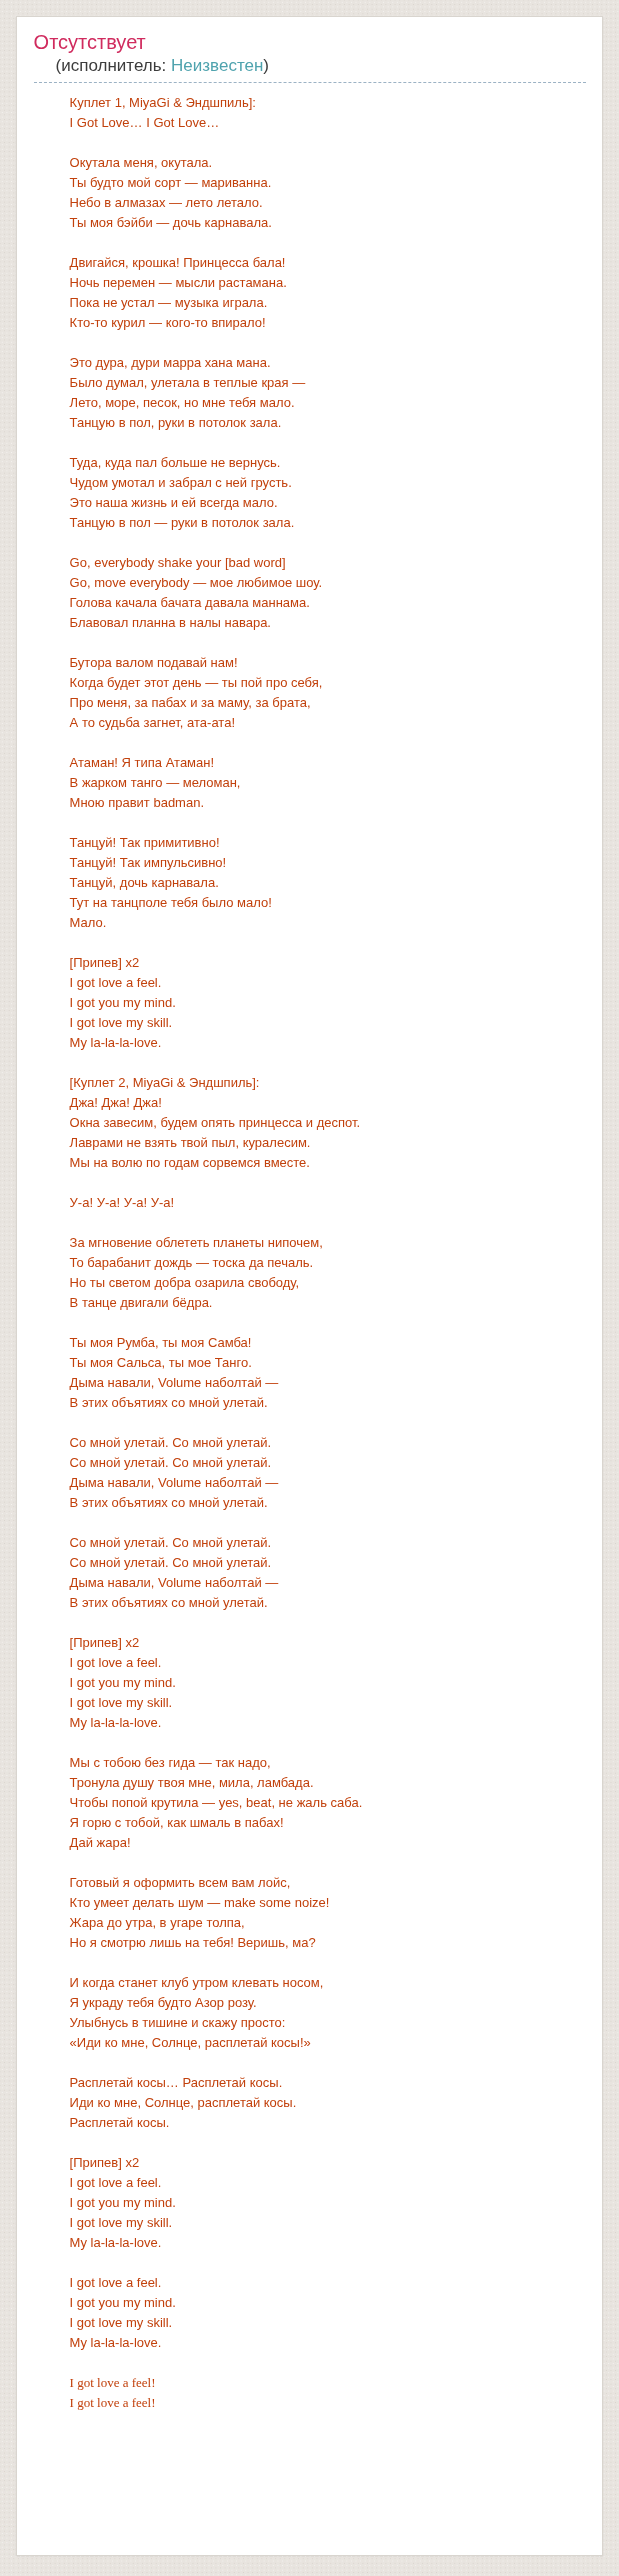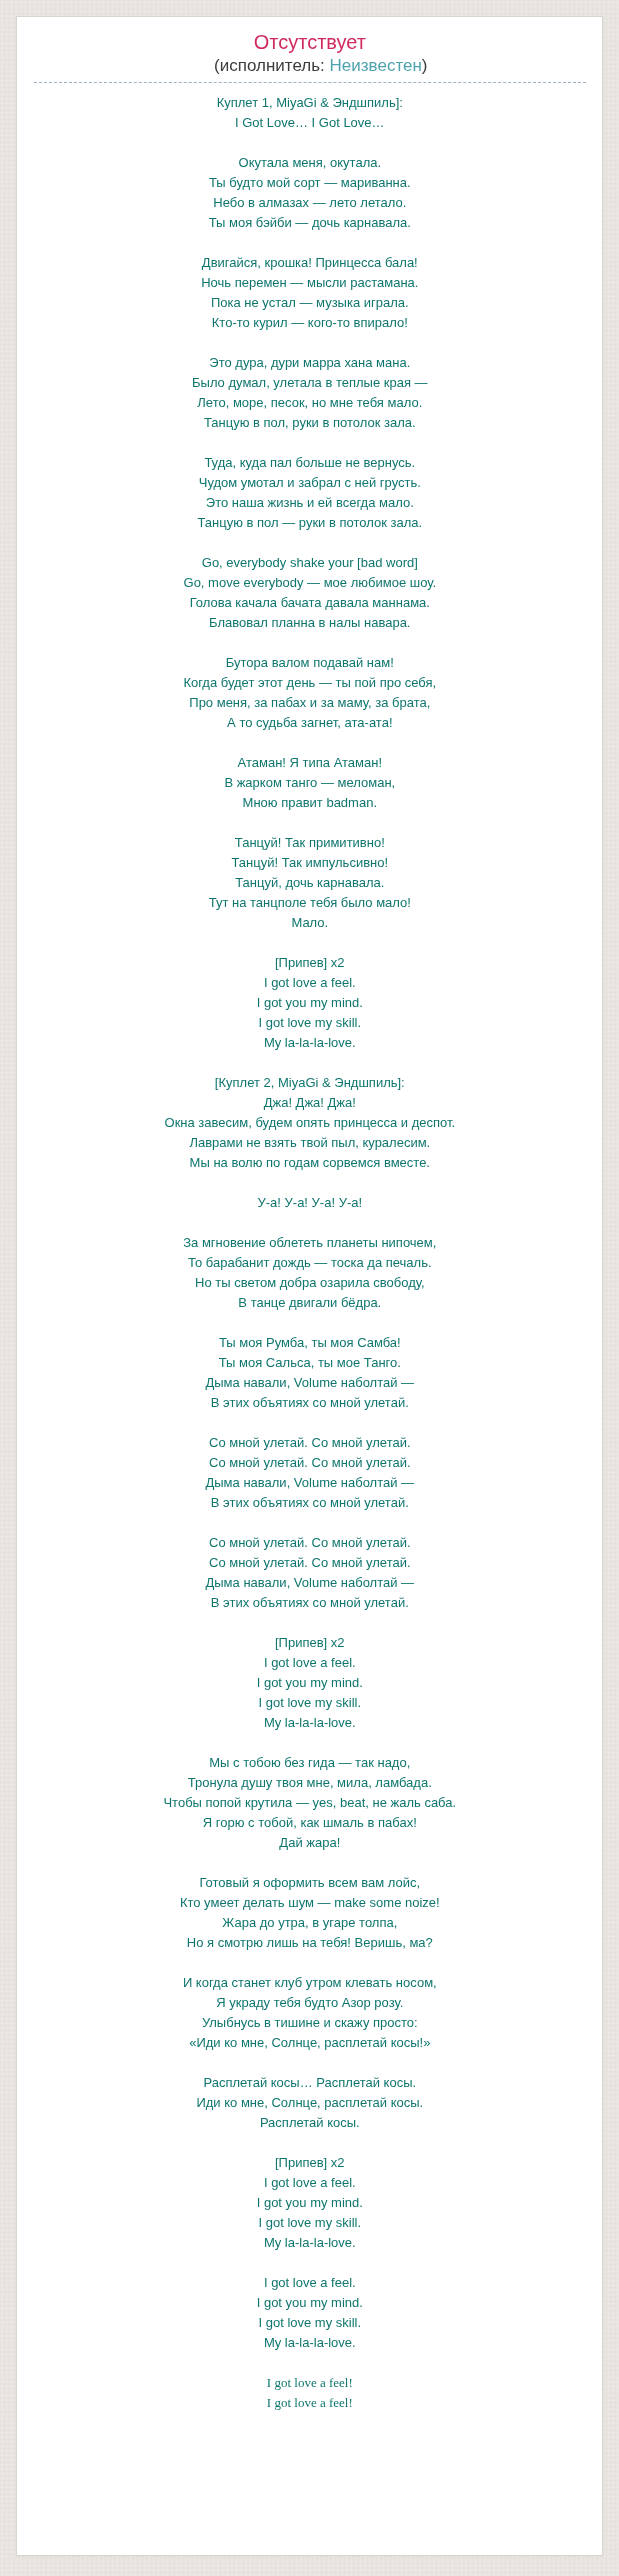--- a/index.html
+++ b/index.html
@@ -16,21 +16,20 @@
   }
   .card {
     box-sizing: border-box;
     width: 587px;
     min-height: 2540px;
     margin: 16.3px 16.3px 0 16.3px;
     background: #ffffff;
     border: 0.8px solid #d9d5cf;
     box-shadow: 0 0.8px 1.5px rgba(0,0,0,.10);
     padding: 12.4px 16.3px 18.6px 16.3px;
-    text-align: center;
   }
   .header {
     border-bottom: 0.8px dashed #9cb2c4;
     padding-bottom: 3.9px;
   }
   .title {
     margin: 0 0 1.5px 0;
     font-size: 20px;
     font-weight: 400;
     line-height: 1.2;
@@ -43,21 +42,22 @@
     margin-left: 22px;
   }
   .artist-link {
     color: #4fa3ae;
     text-decoration: none;
     cursor: pointer;
   }
   .lyrics {
     margin-top: 10px;
     font-size: 13px;
-    color: #0f766e;
+    color: #c2410c;
+    margin-left: 36px;
   }
   .stanza { margin: 0 0 20px 0; }
   .stanza:last-child { margin-bottom: 0; font-family: Liberation Serif, serif; }
   .stanza p { margin: 0; line-height: 20px; white-space: pre-wrap; }
 </style>
 </head>
 <body>
 
 <div class="card">
   <div class="header">

